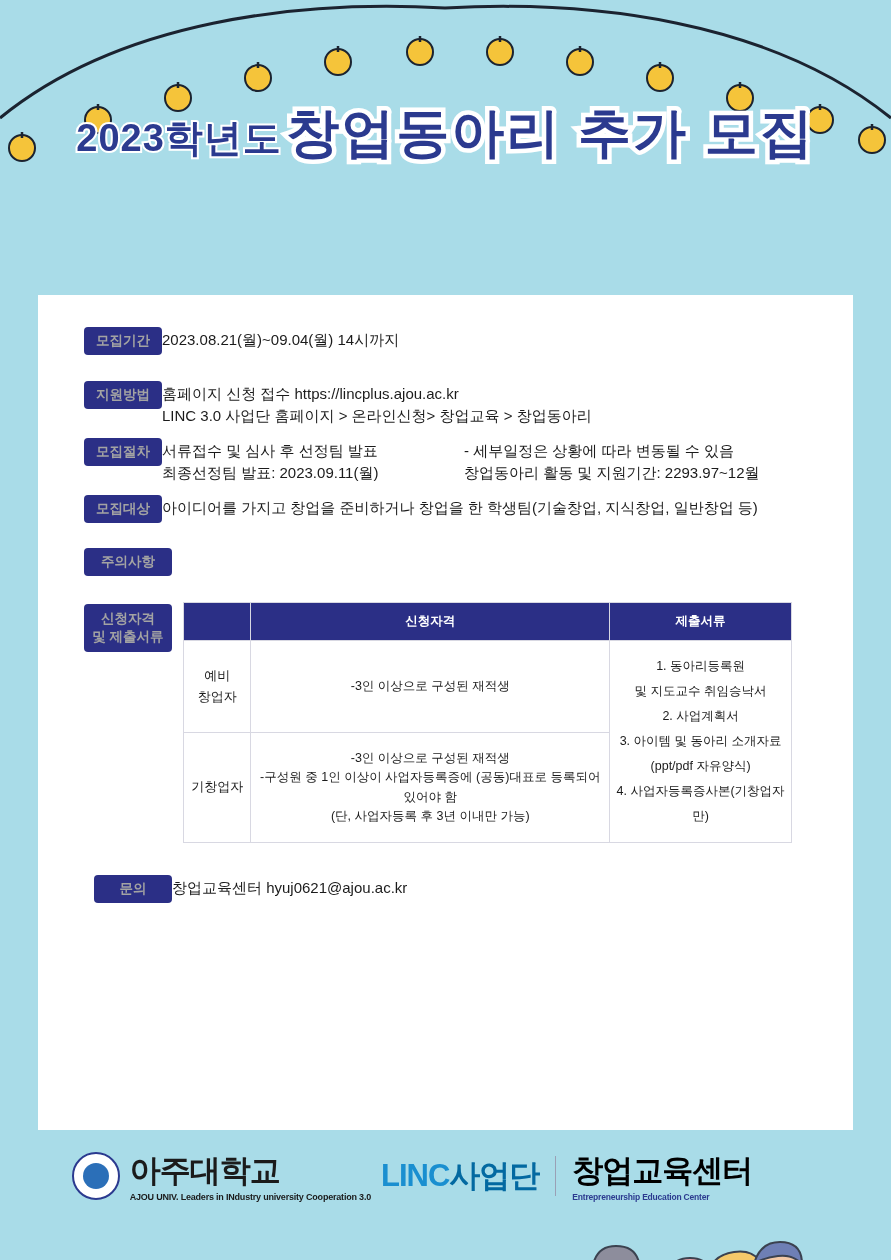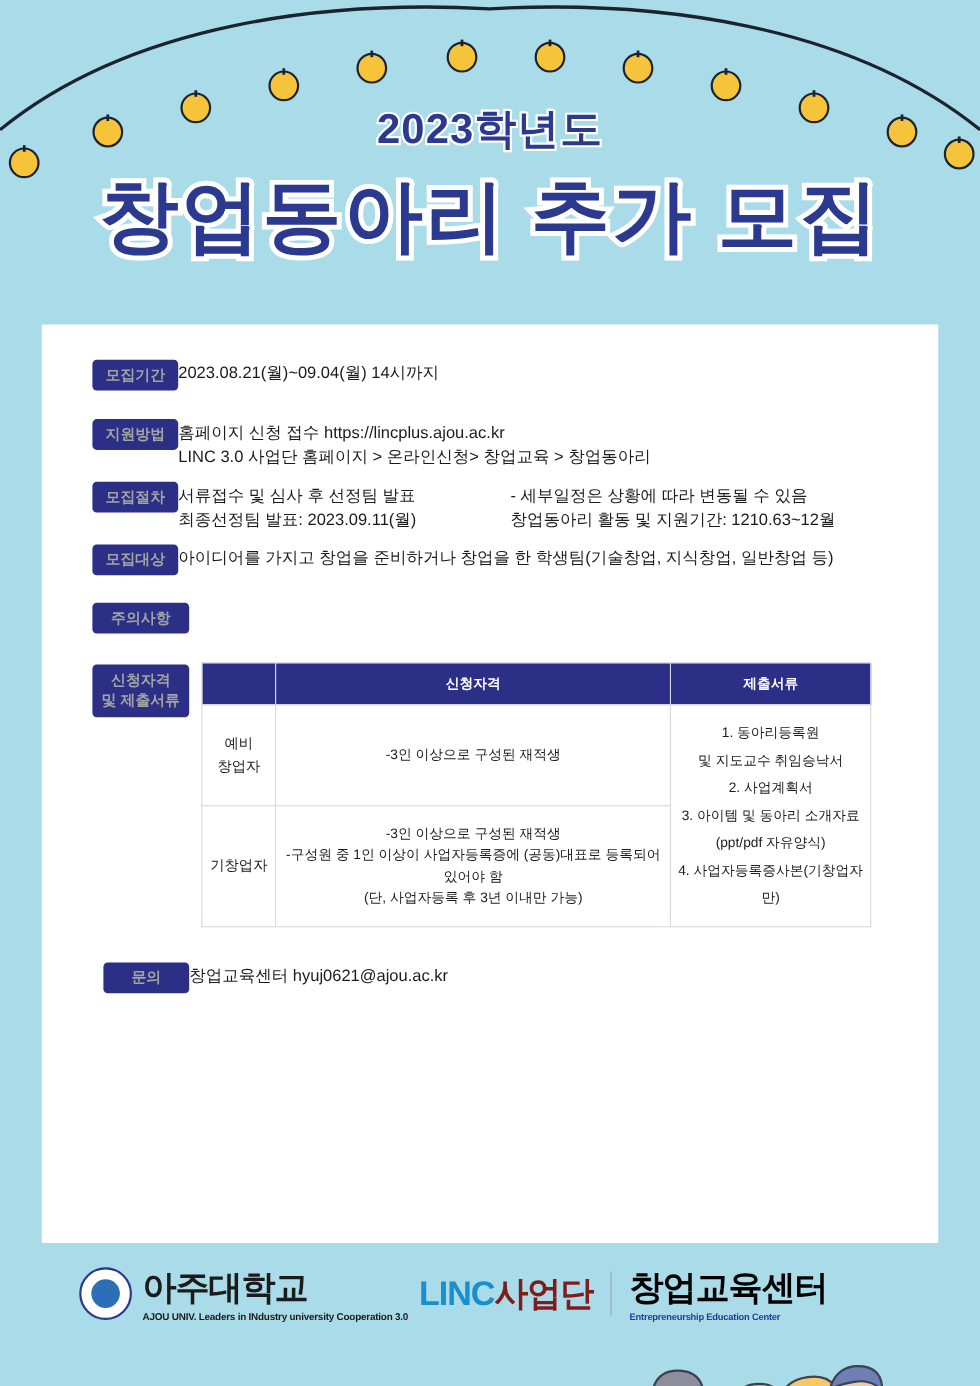--- a/index.html
+++ b/index.html
@@ -17,21 +17,21 @@
   .title-wrap { position: absolute; top: 92px; left: 0; width: 891px; text-align: center; }
   .title-year {
     font-size: 38px; font-weight: 700; color: #2b3a8f;
     letter-spacing: 1px;
     -webkit-text-stroke: 4px #ffffff;
     paint-order: stroke fill;
     display: inline-block;
   }
   .title-main {
     margin-top: 6px;
-    font-size: 72px; font-weight: 800; color: #2b3a8f;
+    font-size: 53px; font-weight: 800; color: #2b3a8f;
     letter-spacing: 2px;
     -webkit-text-stroke: 9px #ffffff;
     paint-order: stroke fill;
     display: inline-block;
   }
 
   
   .card {
     position: absolute; left: 38px; top: 295px;
     width: 815px; height: 835px;
@@ -93,21 +93,21 @@
   .seal::after {
     content: ""; position: absolute; left: 50%; top: 50%; width: 26px; height: 26px;
     transform: translate(-50%,-50%); border-radius: 50%; background: #2b6fb8;
   }
   .univ { text-align: left; }
   .univ .ko { font-size: 31px; font-weight: 800; color: #1b1b1b; letter-spacing: -1px; }
   .univ .en { font-size: 9px; font-weight: 700; color: #1b1b1b; letter-spacing: -0.2px; }
   .linc { display: flex; flex-direction: column; align-items: flex-start; }
   .linc .ko { font-size: 31px; font-weight: 800; letter-spacing: -1px; }
   .linc .ko .l { color: #1a8fd0; }
-  .linc .ko .s { color: #7f1d1d; }
+  .linc .ko .s { color: #0369a1; }
   .divider { width: 1px; height: 40px; background: #9aa0b5; margin: 0 6px; }
   .center { text-align: left; }
   .center .ko { font-size: 31px; font-weight: 800; color: #000000; letter-spacing: -1px; }
   .center .en { font-size: 8.5px; font-weight: 700; color: #2b3a8f; letter-spacing: -0.2px; }
 </style>
 </head>
 <body>
 
 <svg class="lights" viewBox="0 0 891 170">
   <path d="M0,118 C120,20 300,0 445,8 C590,0 770,20 891,118" fill="none" stroke="#1b2330" stroke-width="3"></path>
@@ -158,21 +158,21 @@
     <div class="rowtext">홈페이지 신청 접수 https://lincplus.ajou.ac.kr
 LINC 3.0 사업단 홈페이지 &gt; 온라인신청&gt; 창업교육 &gt; 창업동아리</div>
   </div>
 
   <div class="row" style="left:46px; top:143px; width:760px;">
     <div class="tag">모집절차</div>
     <div class="rowtext two-col">
       <div class="c1">서류접수 및 심사 후 선정팀 발표
 최종선정팀 발표: 2023.09.11(월)</div>
       <div class="c2">- 세부일정은 상황에 따라 변동될 수 있음
-창업동아리 활동 및 지원기간: 1210.63~12월</div>
+창업동아리 활동 및 지원기간: 2293.97~12월</div>
     </div>
   </div>
 
   <div class="row" style="left:46px; top:200px; width:760px;">
     <div class="tag">모집대상</div>
     <div class="rowtext">아이디어를 가지고 창업을 준비하거나 창업을 한 학생팀(기술창업, 지식창업, 일반창업 등)</div>
   </div>
 
   <div class="row" style="left:46px; top:253px; width:760px;">
     <div class="tag wide">주의사항</div>

